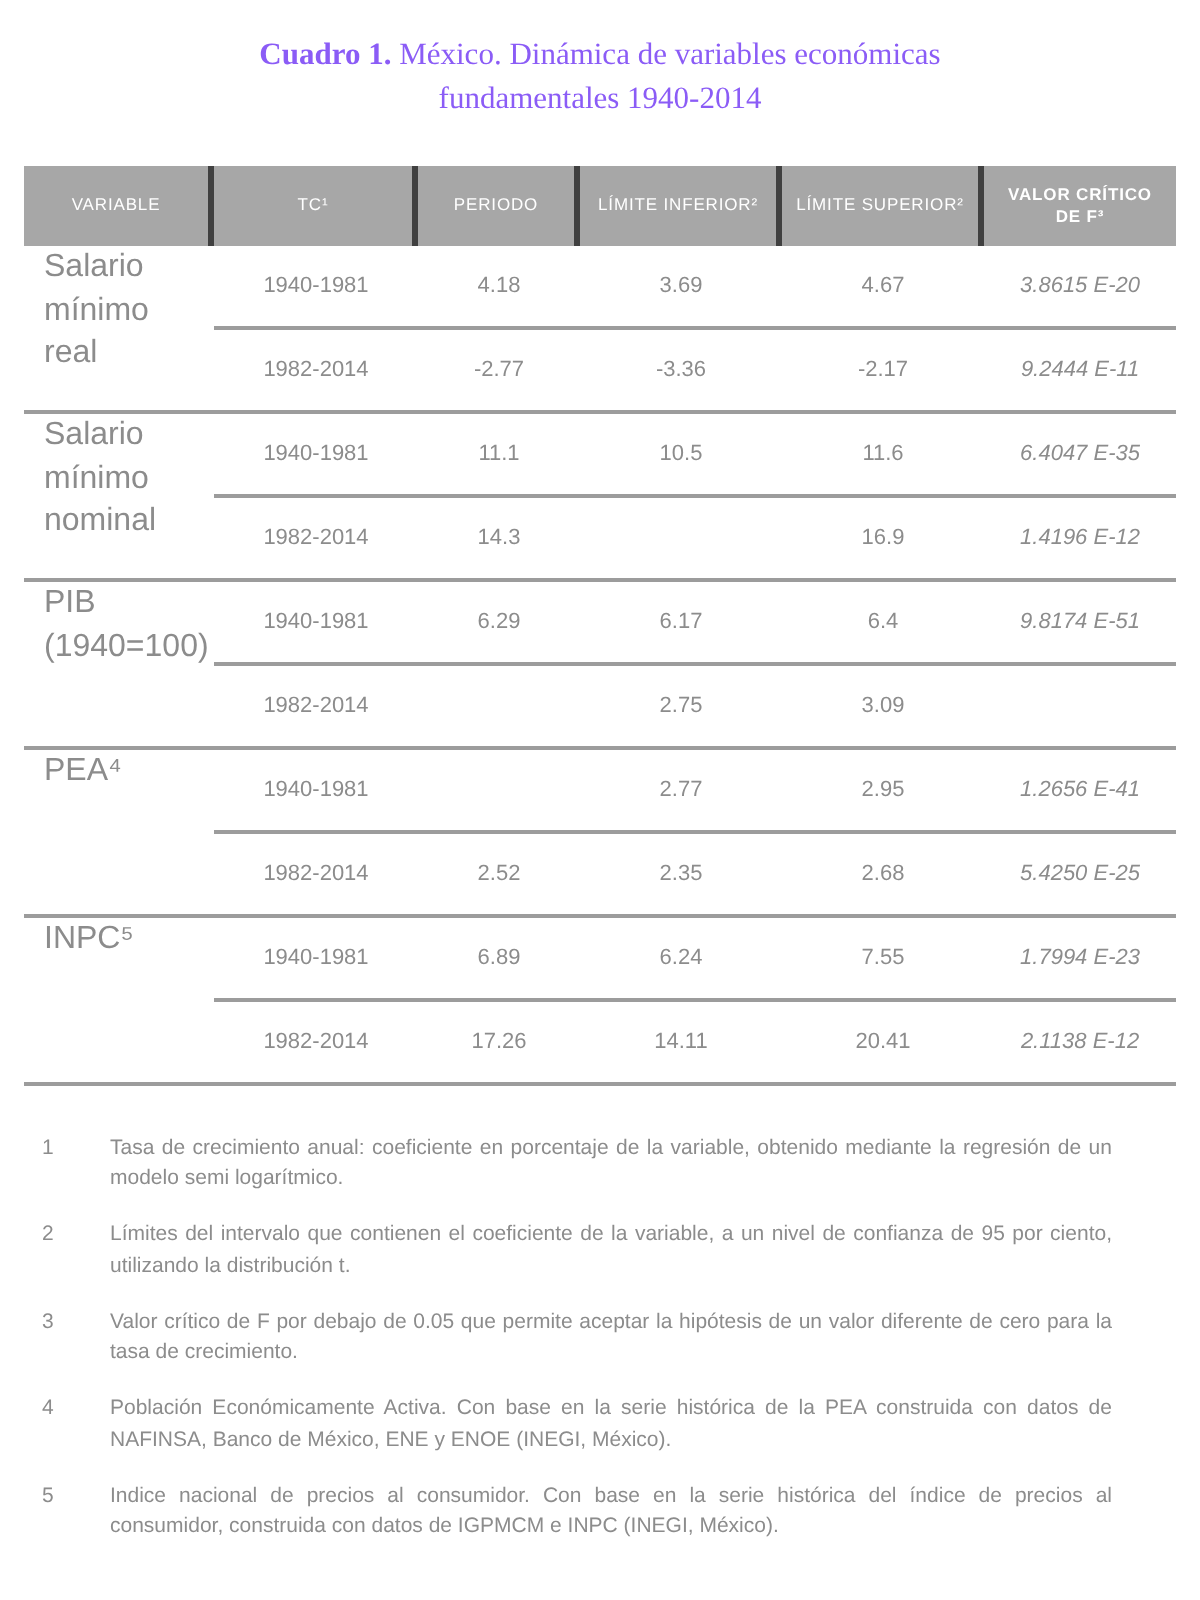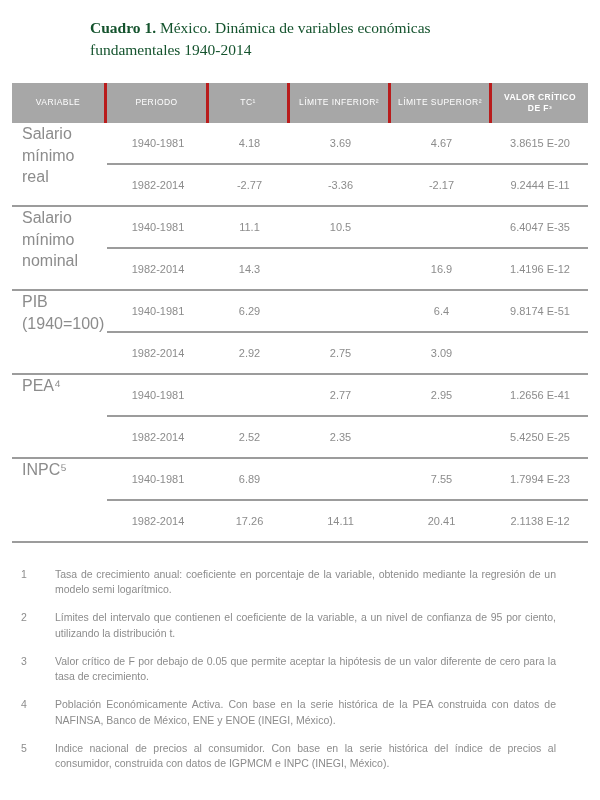--- a/index.html
+++ b/index.html
@@ -7,39 +7,39 @@
   body {
     font-family: "Liberation Sans", "DejaVu Sans", sans-serif;
     width: 600px; height: 800px; overflow: hidden;
   }
   .page { width: 600px; height: 800px; background: #ffffff; }
 
   
   .title {
     font-family: "Liberation Serif", "DejaVu Serif", serif;
     width: 420px; margin: 17px auto 0 auto;
-    text-align: left; font-size: 15.5px; line-height: 1.42;
-    color: #14532d;
+    text-align: center; font-size: 15.5px; line-height: 1.42;
+    color: #8b5cf6;
   }
   .title-bold { font-weight: bold; }
 
   
   .table { width: 576px; margin: 22px auto 0 auto; }
 
   .thead {
     display: grid;
     grid-template-columns: 95px 102px 81px 101px 101px 96px;
     height: 40px;
   }
   .hcell {
     background: #a7a7a7; color: #ffffff;
     display: flex; align-items: center; justify-content: center;
     text-align: center; font-size: 8.5px; letter-spacing: 0.05em;
     line-height: 1.3; padding: 0 6px;
-    border-right: 3px solid #b91c1c;
+    border-right: 3px solid #404040;
   }
   .hcell:last-child { border-right: none; font-weight: bold; }
 
   .group {
     display: grid;
     grid-template-columns: 95px 102px 81px 101px 101px 96px;
     grid-template-rows: 40px 2px 40px;
     border-bottom: 2px solid #9c9c9c;
   }
   .gvar {
@@ -53,21 +53,21 @@
     grid-column: 2 / 7; grid-row: 2;
     background: #9c9c9c;
   }
   .cell {
     display: flex; align-items: center; justify-content: center;
     color: #8c8c8c; font-size: 11px;
   }
   .r1 { grid-row: 1; }
   .r2 { grid-row: 3; }
   .c2 { grid-column: 2; } .c3 { grid-column: 3; } .c4 { grid-column: 4; }
-  .c5 { grid-column: 5; } .c6 { grid-column: 6; }
+  .c5 { grid-column: 5; } .c6 { grid-column: 6; font-style: italic; }
 
   
   .footnotes { margin: 24px 0 0 12px; }
   .footnote { display: flex; margin-bottom: 13px; }
   .fn-num {
     width: 43px; flex: none; padding-left: 9px;
     color: #8c8c8c; font-size: 10.5px; line-height: 1.45;
   }
   .fn-text {
     flex: 1; padding-right: 44px;
@@ -81,22 +81,22 @@
 <div class="page">
 
   <div class="title">
     <span class="title-bold">Cuadro 1.</span><span> México. Dinámica de variables económicas fundamentales 1940-2014</span>
   </div>
 
   <div class="table">
 
     <div class="thead">
       <div class="hcell">VARIABLE</div>
+      <div class="hcell">TC¹</div>
       <div class="hcell">PERIODO</div>
-      <div class="hcell">TC¹</div>
       <div class="hcell">LÍMITE INFERIOR²</div>
       <div class="hcell">LÍMITE SUPERIOR²</div>
       <div class="hcell">VALOR CRÍTICO DE F³</div>
     </div>
 
     <div class="group">
       <div class="gvar">
           <span>Salario mínimo real</span>
         </div>
       <div class="cell r1 c2">1940-1981</div>
@@ -112,64 +112,67 @@
       <div class="cell r2 c6">9.2444 E-11</div>
     </div>
 
     <div class="group">
       <div class="gvar">
           <span>Salario mínimo nominal</span>
         </div>
       <div class="cell r1 c2">1940-1981</div>
       <div class="cell r1 c3">11.1</div>
       <div class="cell r1 c4">10.5</div>
+      <div class="cell r1 c5">11.6</div>
       <div class="cell r1 c6">6.4047 E-35</div>
       <div class="divider"></div>
       <div class="cell r2 c2">1982-2014</div>
       <div class="cell r2 c3">14.3</div>
       <div class="cell r2 c5">16.9</div>
       <div class="cell r2 c6">1.4196 E-12</div>
     </div>
 
     <div class="group">
       <div class="gvar">
           <span>PIB (1940=100)</span>
         </div>
       <div class="cell r1 c2">1940-1981</div>
       <div class="cell r1 c3">6.29</div>
+      <div class="cell r1 c4">6.17</div>
       <div class="cell r1 c5">6.4</div>
       <div class="cell r1 c6">9.8174 E-51</div>
       <div class="divider"></div>
       <div class="cell r2 c2">1982-2014</div>
-      <div class="cell r2 c3">2.92</div>
       <div class="cell r2 c4">2.75</div>
       <div class="cell r2 c5">3.09</div>
     </div>
 
     <div class="group">
       <div class="gvar">
           <span>PEA⁴</span>
         </div>
       <div class="cell r1 c2">1940-1981</div>
       <div class="cell r1 c4">2.77</div>
       <div class="cell r1 c5">2.95</div>
       <div class="cell r1 c6">1.2656 E-41</div>
       <div class="divider"></div>
       <div class="cell r2 c2">1982-2014</div>
       <div class="cell r2 c3">2.52</div>
       <div class="cell r2 c4">2.35</div>
+      <div class="cell r2 c5">2.68</div>
       <div class="cell r2 c6">5.4250 E-25</div>
     </div>
 
     <div class="group">
       <div class="gvar">
           <span>INPC⁵</span>
         </div>
       <div class="cell r1 c2">1940-1981</div>
       <div class="cell r1 c3">6.89</div>
+      <div class="cell r1 c4">6.24</div>
       <div class="cell r1 c5">7.55</div>
       <div class="cell r1 c6">1.7994 E-23</div>
       <div class="divider"></div>
       <div class="cell r2 c2">1982-2014</div>
       <div class="cell r2 c3">17.26</div>
       <div class="cell r2 c4">14.11</div>
       <div class="cell r2 c5">20.41</div>
       <div class="cell r2 c6">2.1138 E-12</div>
     </div>
 

